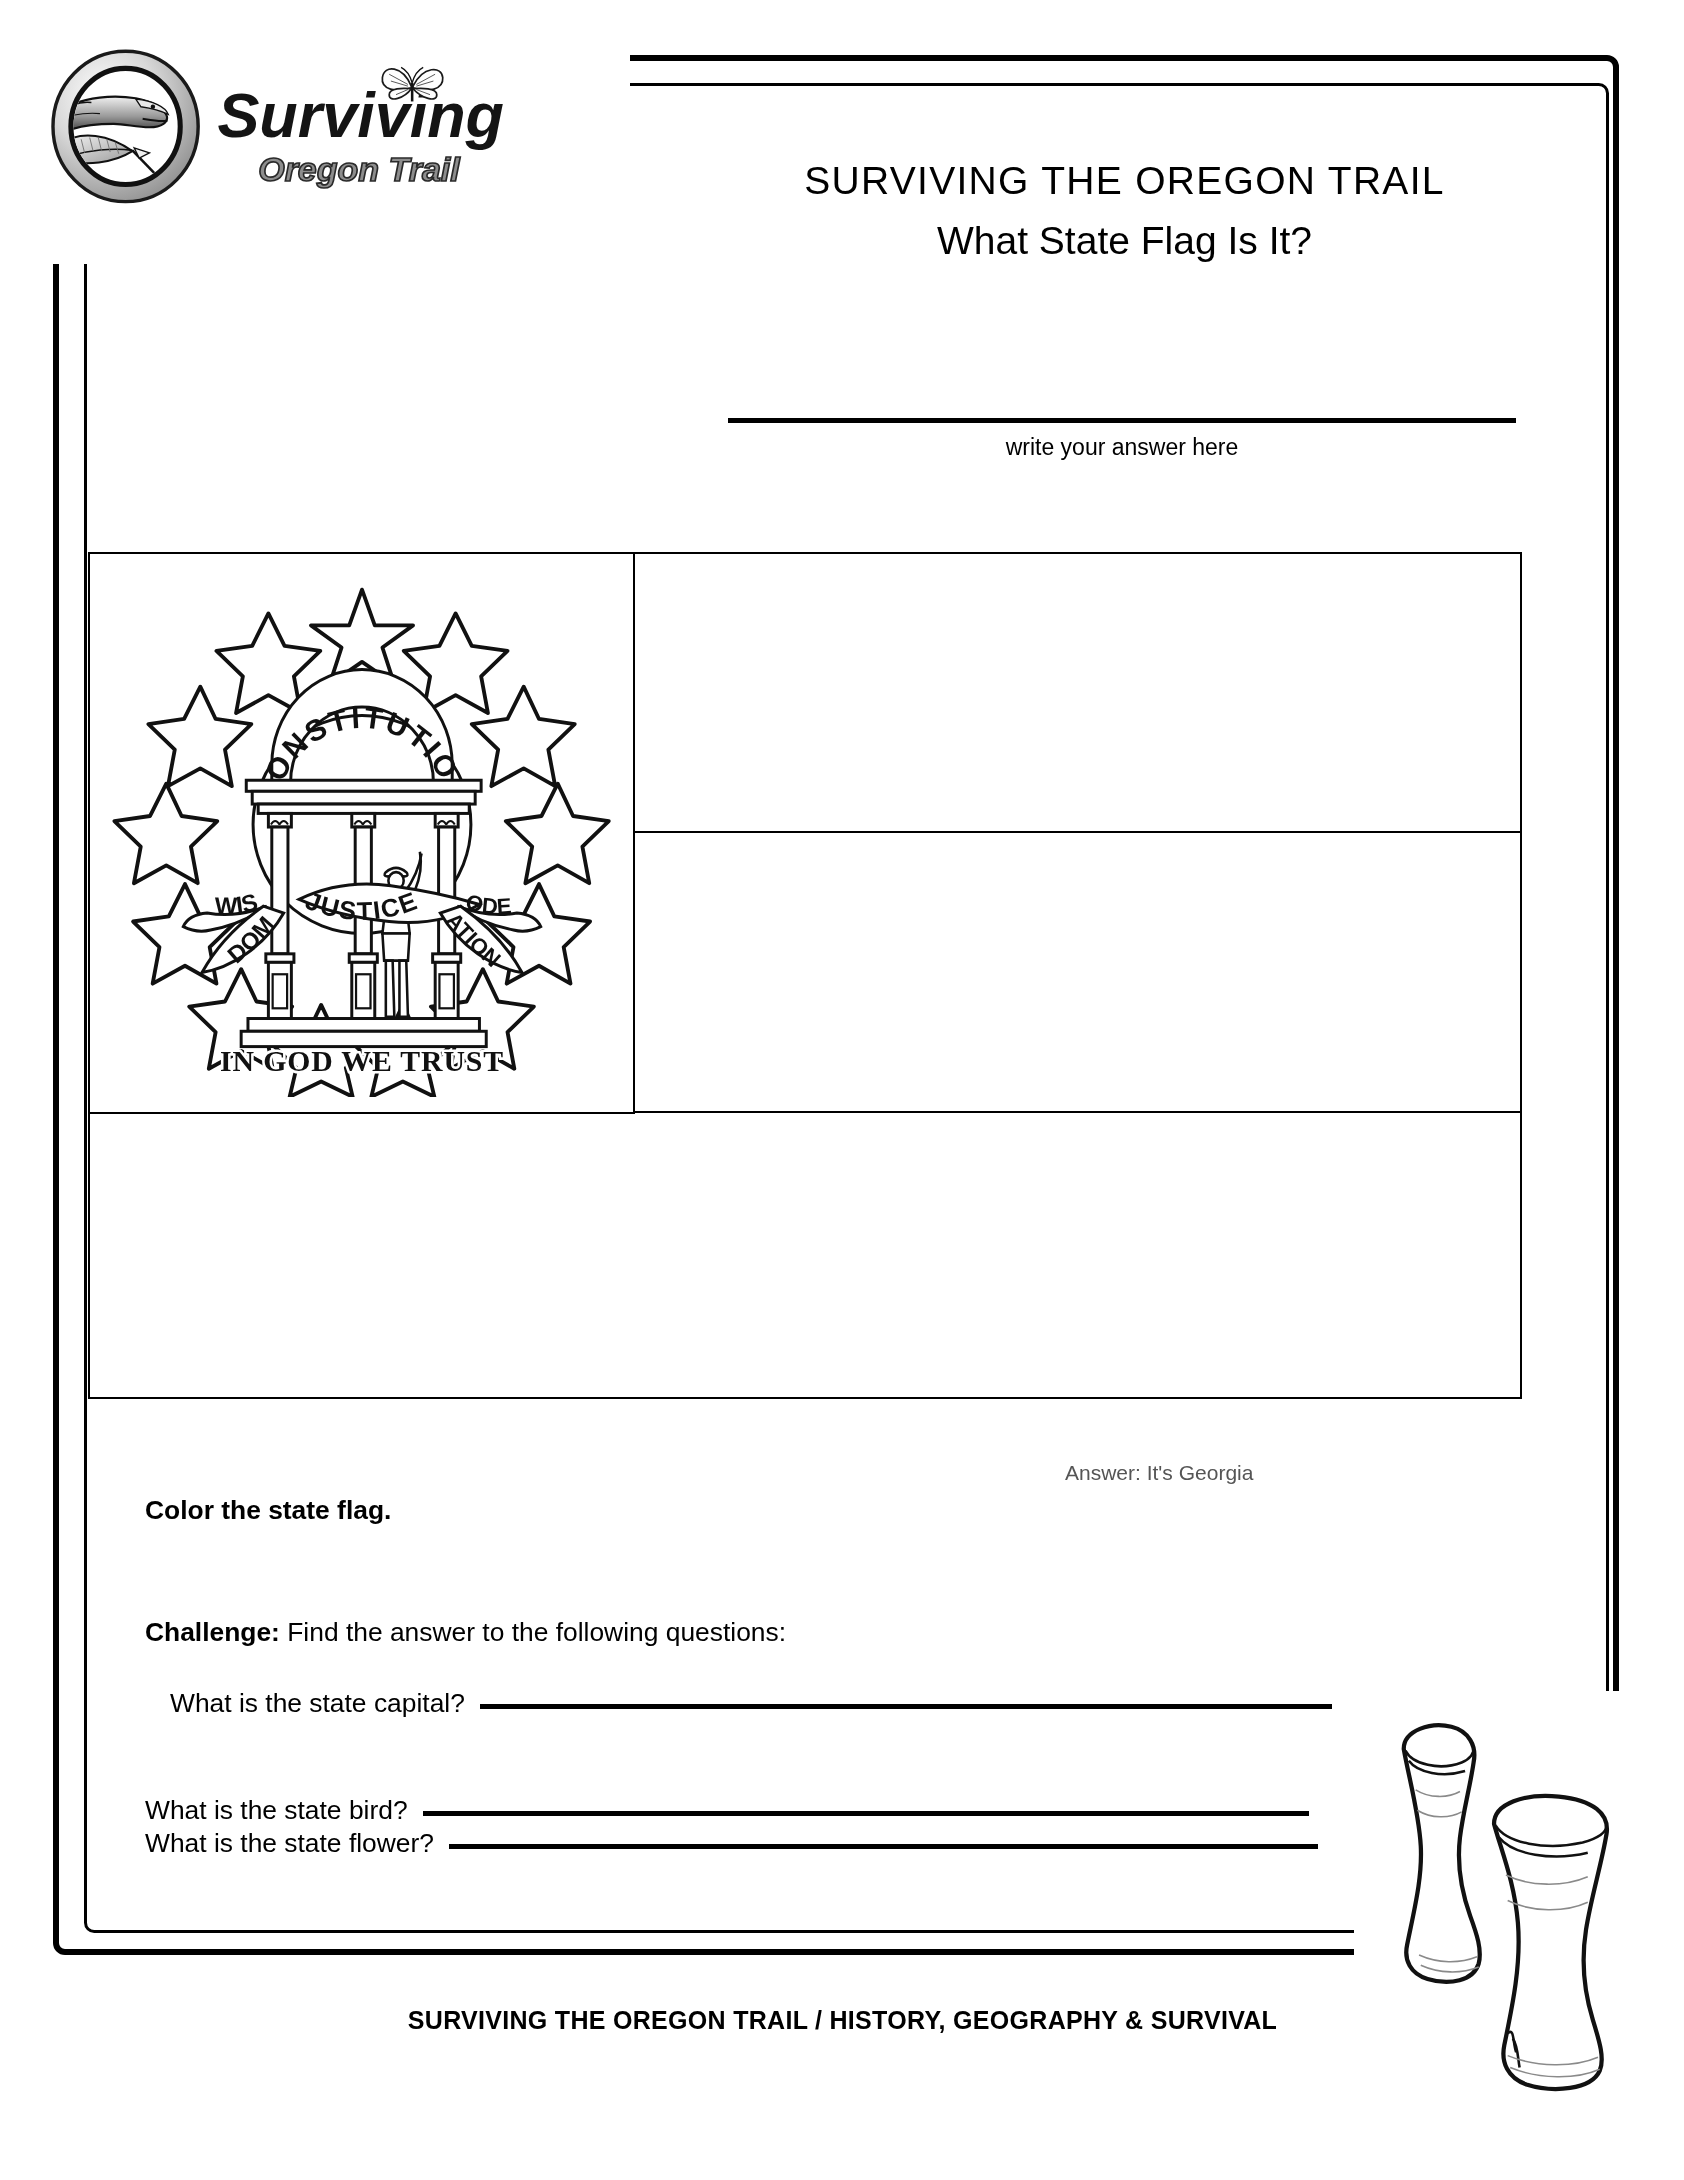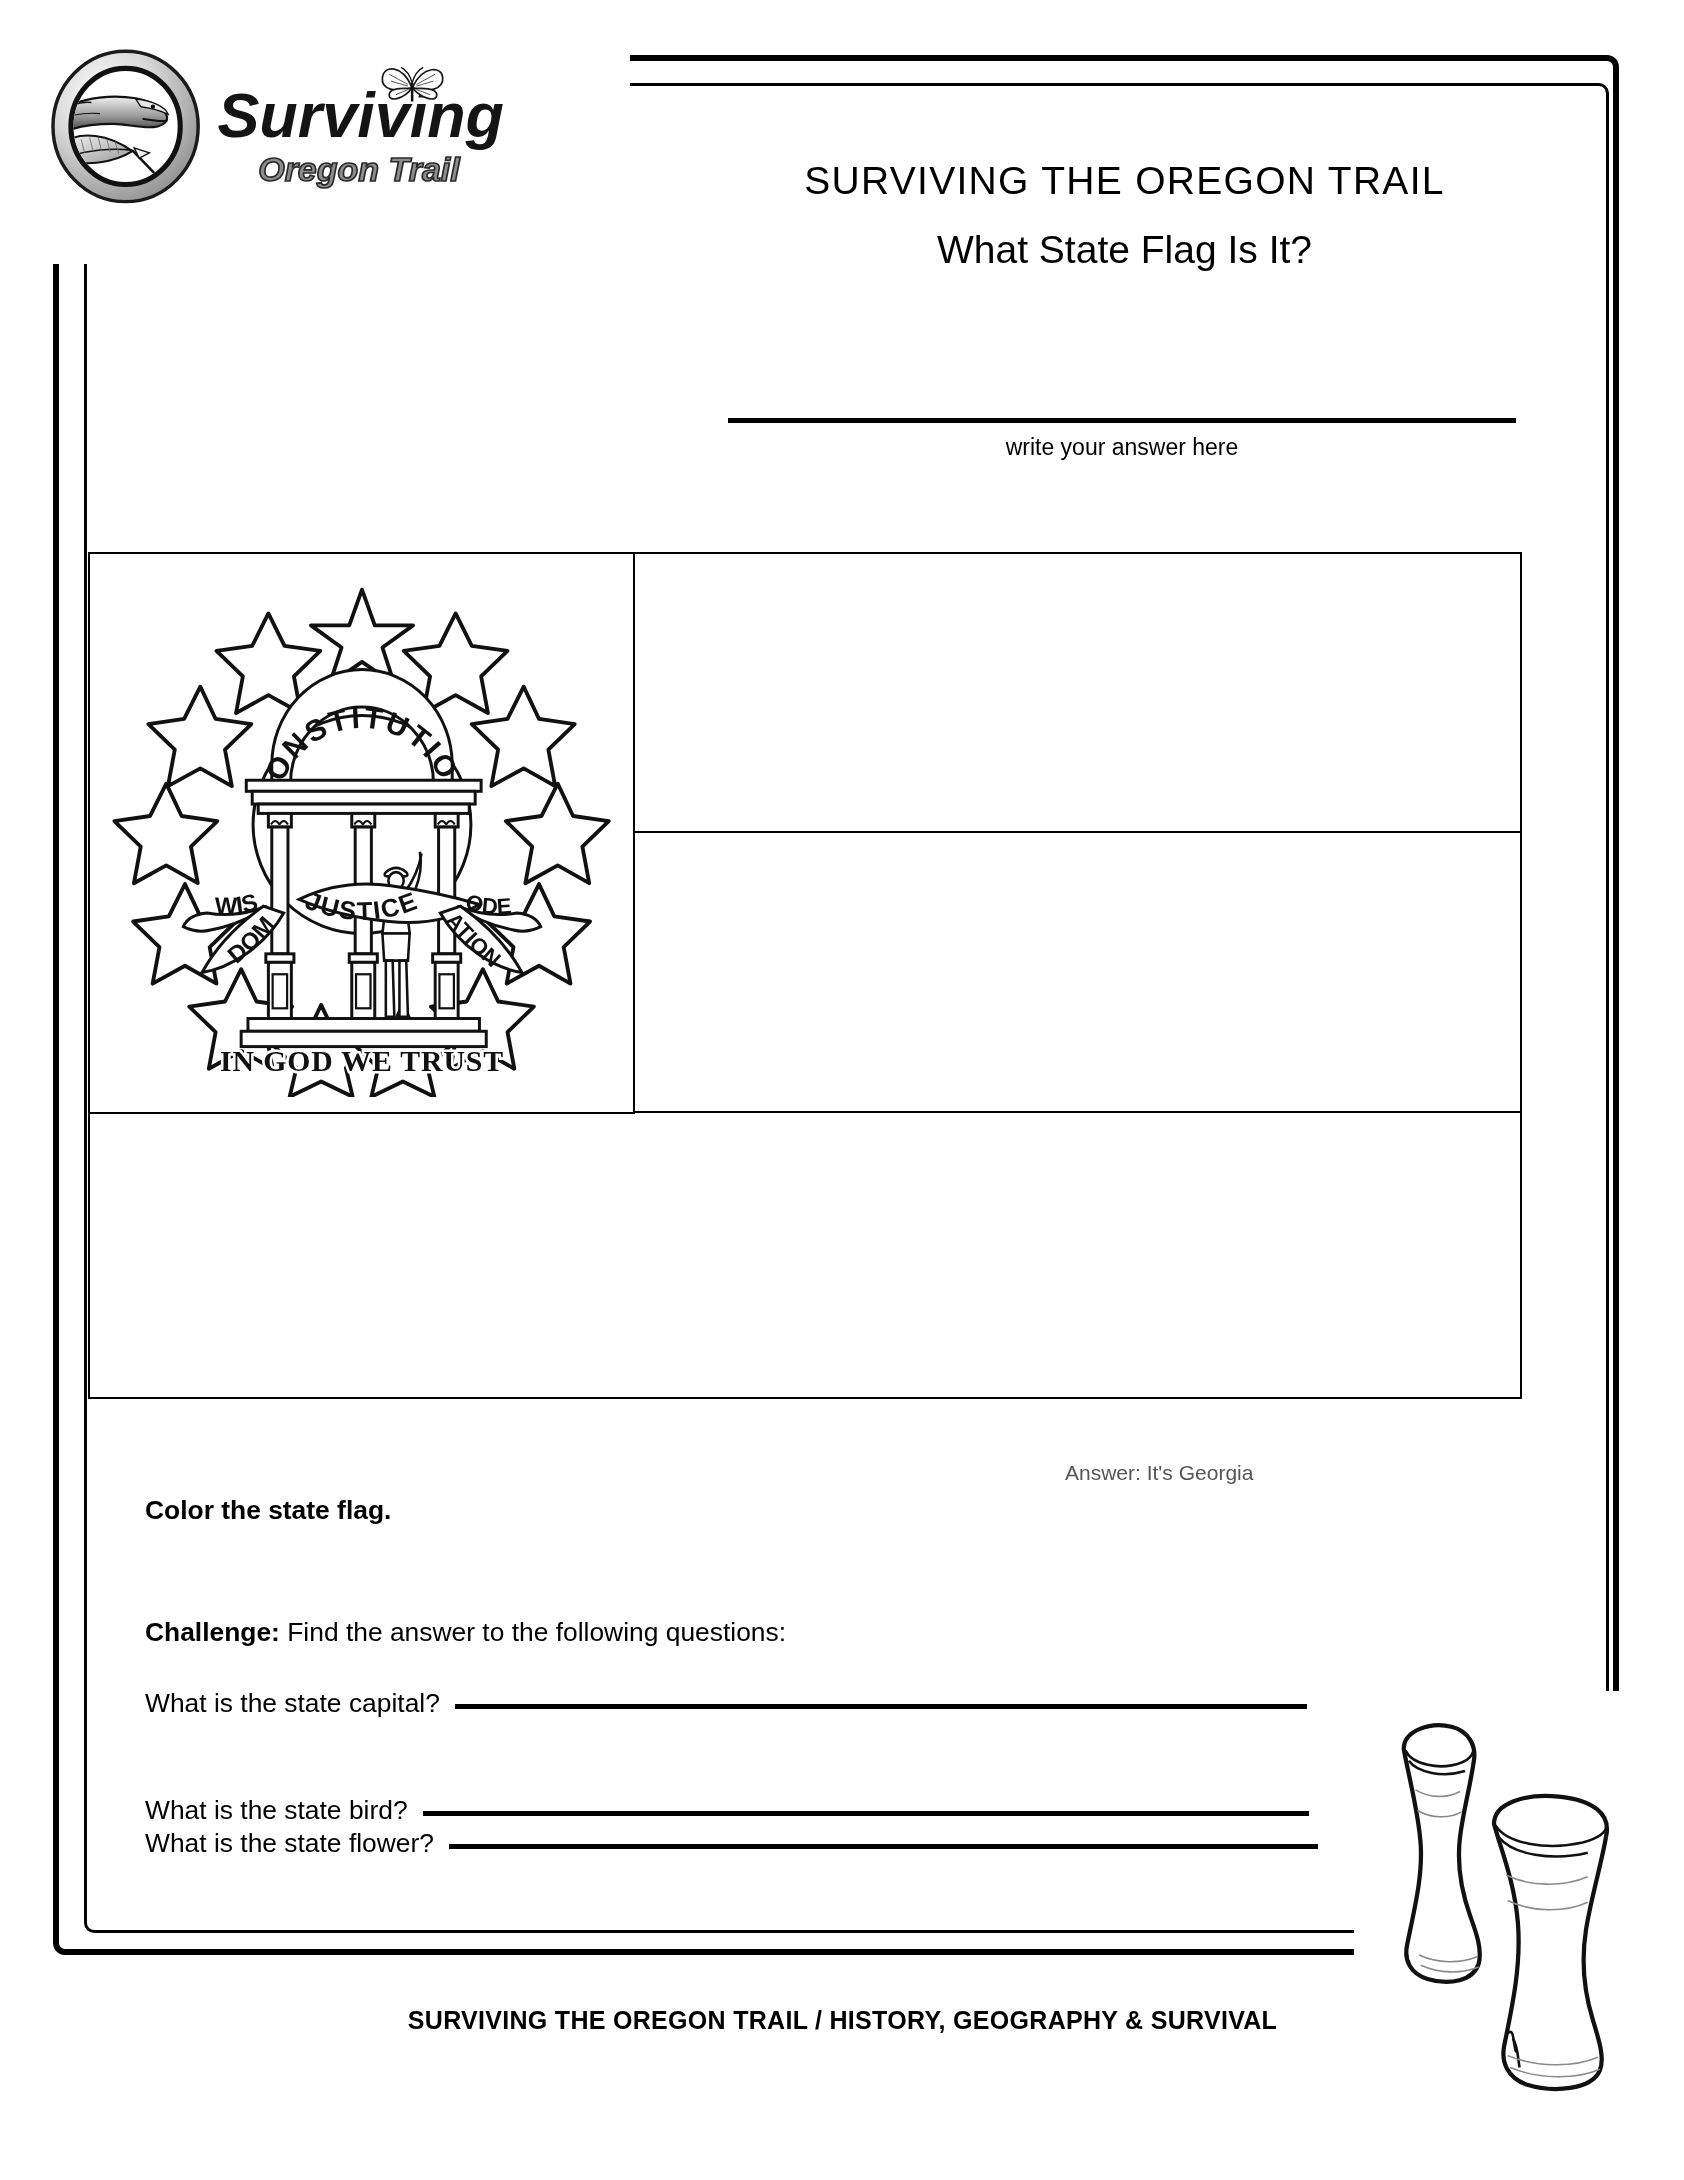--- a/index.html
+++ b/index.html
@@ -29,21 +29,21 @@
 
   
   #logo-wrap{position:absolute;left:47px;top:38px;width:596px;height:221px;}
   #logo-badge{position:absolute;left:0px;top:8.5px;width:158px;height:158px;}
   #logo-word{position:absolute;left:158px;top:25.6px;width:358px;height:153px;}
   #logo-butterfly{position:absolute;left:332px;top:19px;width:68px;height:60px;}
 
   
   #header{position:absolute;left:673px;top:158px;width:903px;text-align:center;}
   #title-main{font-size:39px;letter-spacing:1.3px;line-height:1.18;}
-  #title-sub{font-size:39px;line-height:1.3;margin-top:21px;}
+  #title-sub{font-size:39px;line-height:1.3;margin-top:12px;}
 
   
   #answer-line{
     position:absolute;left:728px;top:418px;width:788px;height:5.1px;background:#000;
   }
   #answer-hint{
     position:absolute;left:728px;top:434px;width:788px;text-align:center;
     font-size:23px;color:#000;
   }
 
@@ -84,21 +84,21 @@
   }
   #challenge-row .lbl{font-weight:bold;}
   #challenge-row .txt{font-weight:normal;}
 
   .q-row{position:absolute;left:145px;font-size:26.4px;white-space:nowrap;}
   .q-row .q-text{display:inline-block;vertical-align:baseline;}
   .q-row .q-line{
     display:inline-block;vertical-align:baseline;height:4.3px;background:#000;
     margin-left:15.3px;position:relative;top:-3.4px;
   }
-  #q-0{top:1688px;}
+  #q-0{top:1688px;margin-left:25px;}
   #q-1{top:1758px;margin-top:37px;}
   #q-2{top:1828px;}
   #q-0 .q-line{width:852px;}
   #q-1 .q-line{width:886px;}
   #q-2 .q-line{width:869px;}
 
   
   #boots{position:absolute;left:1378px;top:1708px;width:290px;height:443px;}
 
   

